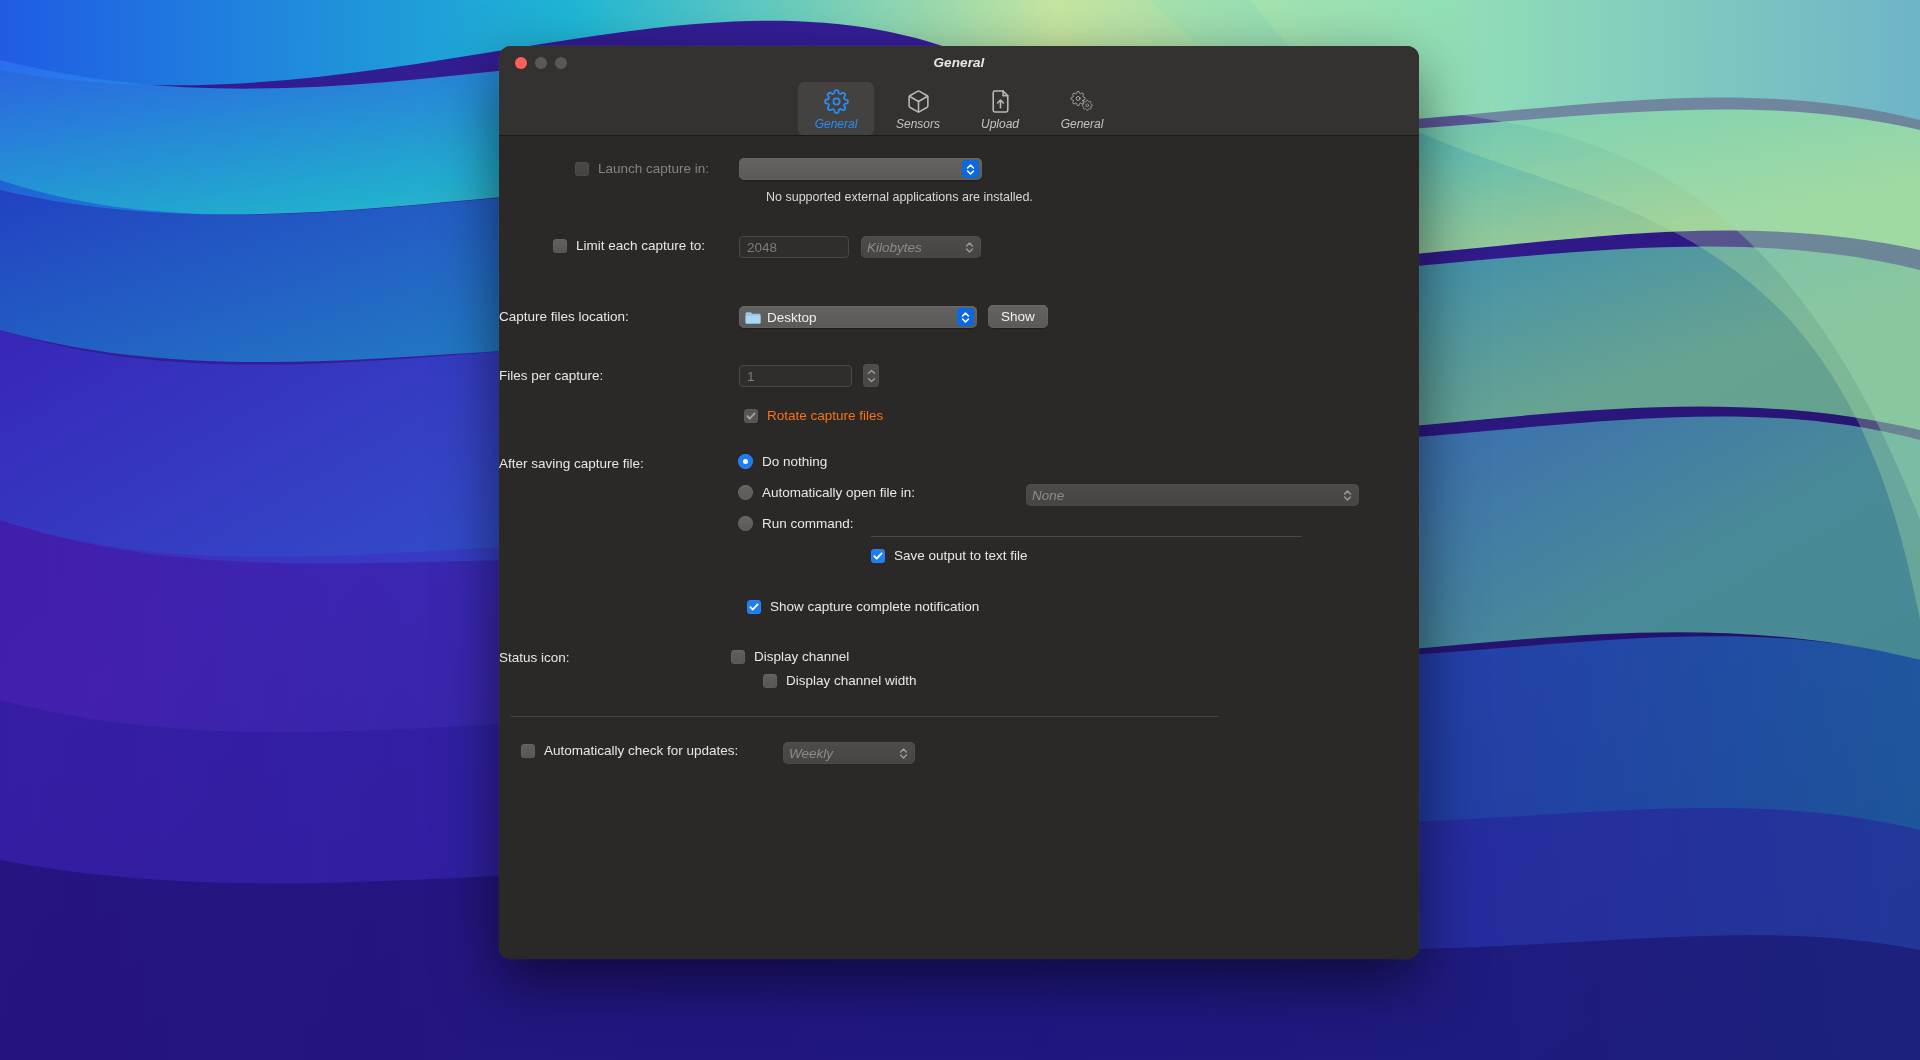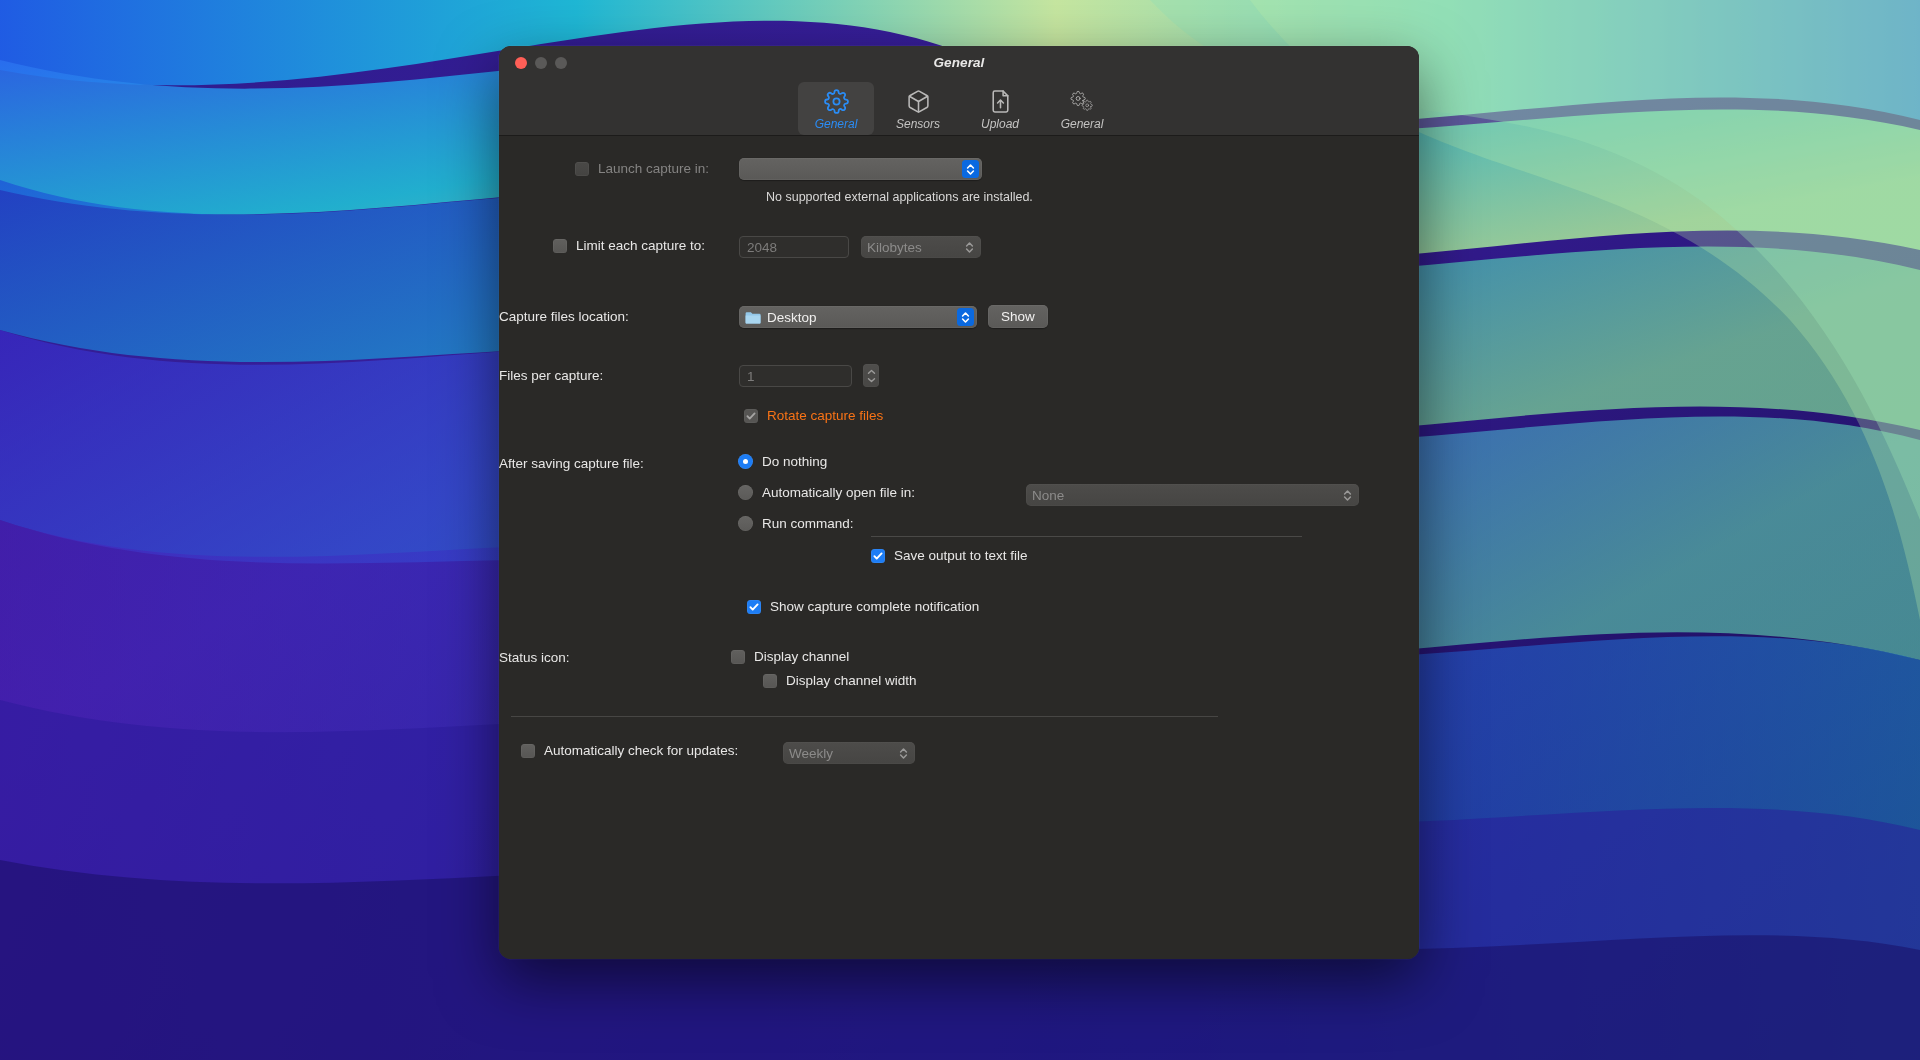--- a/index.html
+++ b/index.html
@@ -197,20 +197,21 @@
     font-size: 13.5px;
     color: #f0efee;
     position: relative;
     cursor: default;
     white-space: nowrap;
   }
   .popup.disabled {
     background: linear-gradient(180deg, #4d4c4a 0%, #464543 100%);
     color: #8c8b8a;
     box-shadow: inset 0 0 0 0.5px rgba(255,255,255,0.05);
+    font-style: italic;
   }
   .popup .chev-box {
     position: absolute;
     right: 3px;
     top: 2px;
     width: 17px;
     height: 18px;
     border-radius: 3.5px;
     background: #0a69e0;
     display: flex;

